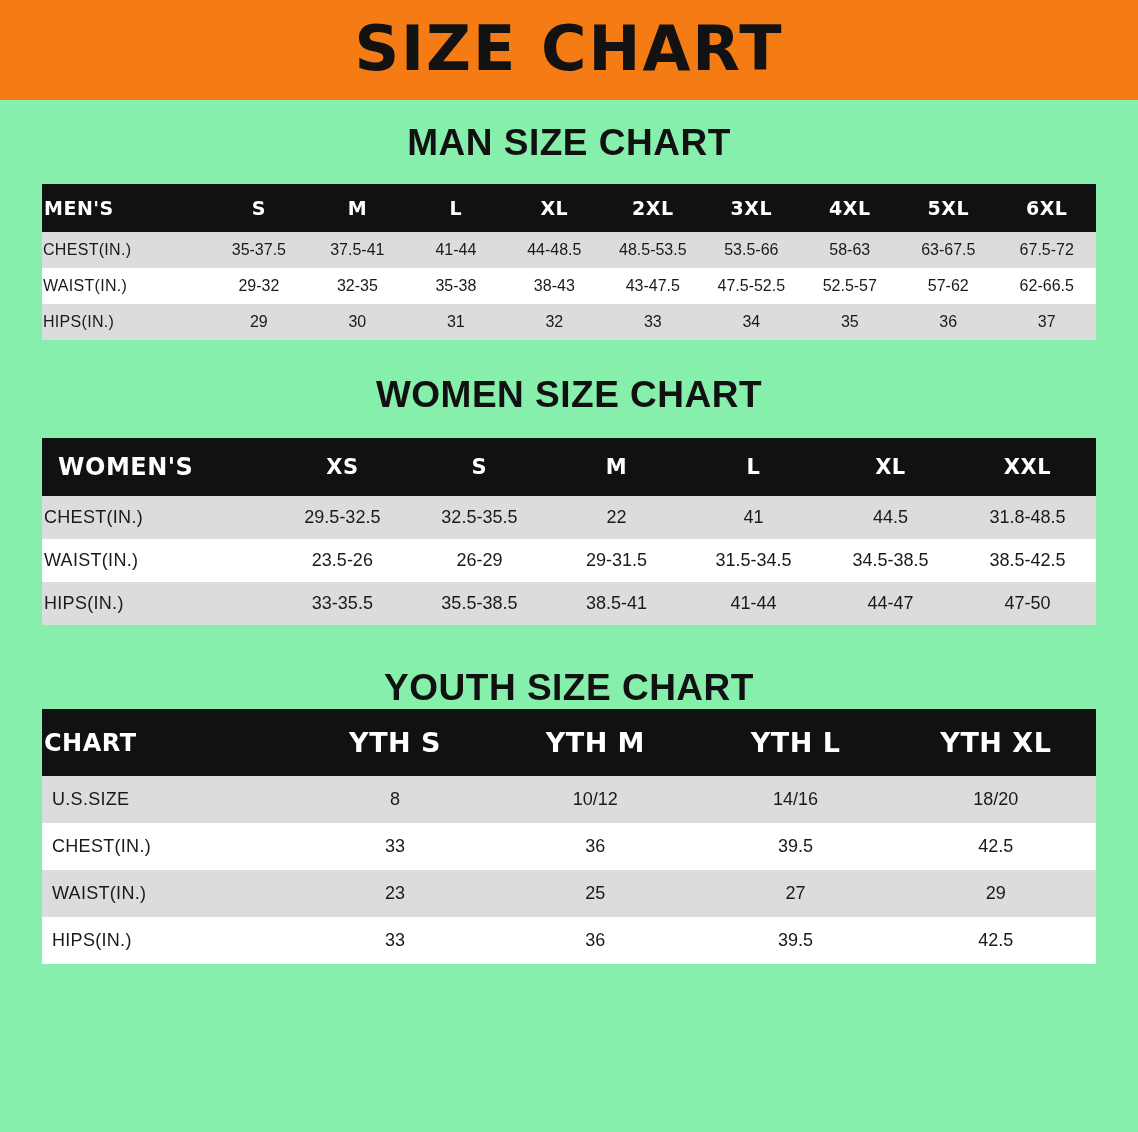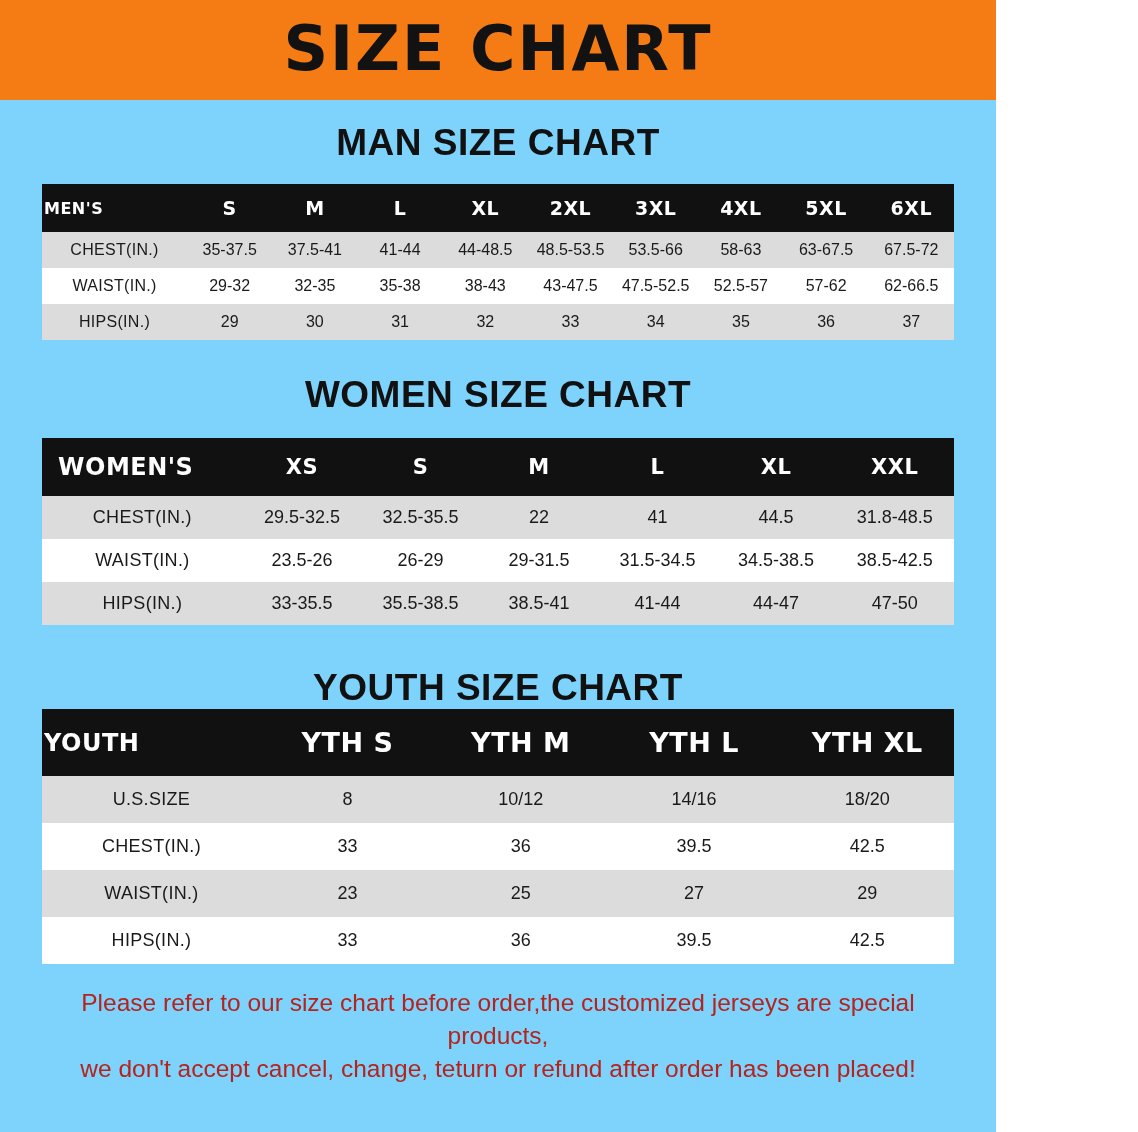--- a/index.html
+++ b/index.html
@@ -10,24 +10,24 @@
   }
   body {
     width: 1138px;
     height: 1132px;
     font-family: "Liberation Sans", sans-serif;
     color: #111;
     overflow: hidden;
   }
 
   .page {
-    width: 996px;
+    width: 1138px;
     height: 1132px;
     position: relative;
-    background: #7dd3fc;
+    background: #86efac;
   }
 
   
   .banner {
     width: 100%;
     height: 100px;
     background: #f57c15;
     display: flex;
     align-items: center;
     justify-content: center;
@@ -79,42 +79,42 @@
     font-size: 22px;
   }
   tbody td {
     text-align: center;
     font-size: 17px;
     color: #1a1a1a;
     padding: 8px 2px;
     font-family: "Liberation Sans", sans-serif;
   }
   tbody td.rowlabel {
-    text-align: center;
+    text-align: left;
     font-size: 17px;
     letter-spacing: 0.3px;
     margin-left: 24px;
   }
   tbody tr.shade td { background: #dcdcdc; }
   tbody tr.plain td { background: #ffffff; }
 
   
-  #men-table thead th.rowlabel { font-size: 16px; margin-top: 24px; }
+  #men-table thead th.rowlabel { font-size: 19px; margin-top: 24px; }
   #men-table thead th { font-size: 19px; padding: 13px 2px; }
   #men-table tbody td { font-size: 16px; padding: 9px 1px; }
 
   
   #women-table thead th.rowlabel { font-size: 24px; }
   #women-table thead th { font-size: 21px; padding: 15px 16px; }
   #women-table tbody td { font-size: 18px; padding: 11px 2px; }
 
   
   #youth-table thead th.rowlabel { font-size: 24px; }
   #youth-table thead th { font-size: 27px; padding: 18px 2px; }
-  #youth-table tbody td { font-size: 18px; padding: 13px 2px; }
+  #youth-table tbody td { font-size: 18px; padding: 13px 10px; }
 
   
   .footer-note {
     margin: 22px 36px 0 36px;
     color: #b5231c;
     font-family: "Liberation Sans", sans-serif;
     font-size: 24.5px;
     line-height: 1.35;
     text-align: center;
   }
@@ -259,21 +259,21 @@
     <table id="youth-table">
       <colgroup>
         <col style="width:24%">
           <col style="width:19%">
           <col style="width:19%">
           <col style="width:19%">
           <col style="width:19%">
       </colgroup>
       <thead>
         <tr>
-          <th class="rowlabel">YOUTH</th>
+          <th class="rowlabel">CHART</th>
           <th>YTH S</th>
           <th>YTH M</th>
           <th>YTH L</th>
           <th>YTH XL</th>
         </tr>
       </thead>
       <tbody>
         <tr class="shade">
           <td class="rowlabel">U.S.SIZE</td>
           <td>8</td>
@@ -299,18 +299,14 @@
           <td class="rowlabel">HIPS(IN.)</td>
           <td>33</td>
           <td>36</td>
           <td>39.5</td>
           <td>42.5</td>
         </tr>
       </tbody>
     </table>
   </div>
 
-  <div class="footer-note">
-    <span>Please refer to our size chart before order,the customized jerseys are special products,</span>
-    <span>we don't accept cancel, change, teturn or refund after order has been placed!</span>
-  </div>
 
 </div>
 
 </body></html>

